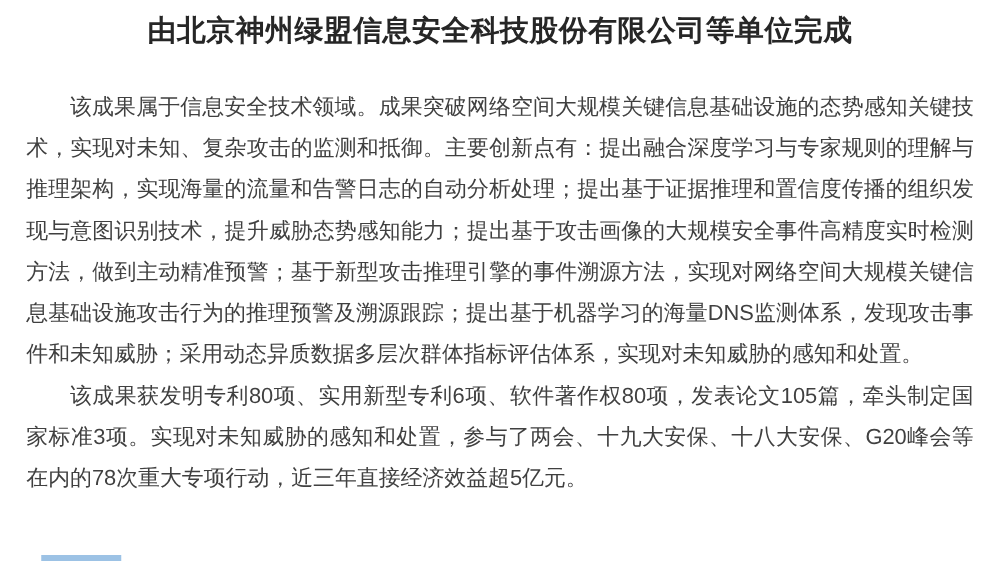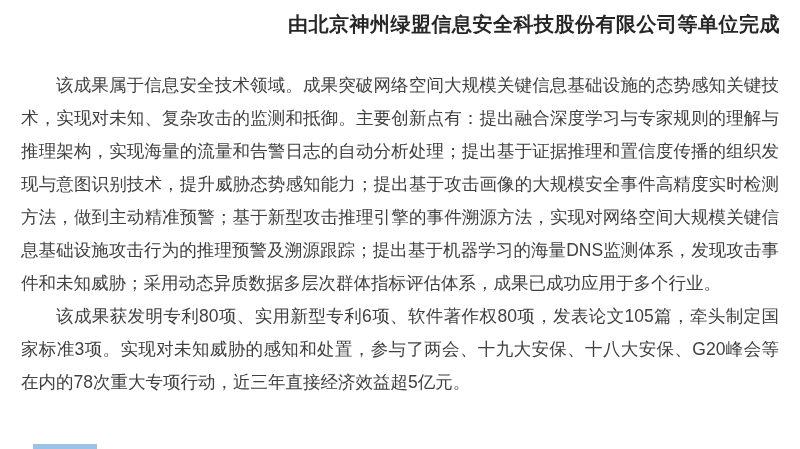--- a/index.html
+++ b/index.html
@@ -16,22 +16,22 @@
   }
   .doc {
     position: absolute;
     top: 0;
     left: 0;
     width: 800px;
     height: 449px;
   }
   .doc-title {
     margin: 15px 20px 0 20px;
-    text-align: right;
-    font-size: 20px;
+    text-align: center;
+    font-size: 23px;
     font-weight: bold;
     color: #262626;
     line-height: 18px;
     letter-spacing: 0.5px;
   }
   .doc-body {
     margin: 36px 21px 0 21px;
     font-size: 17.5px;
     line-height: 33px;
     color: #404040;
@@ -50,18 +50,18 @@
     height: 5px;
     background: #9cc2e5;
   }
 </style>
 </head>
 <body>
 
 <main class="doc">
   <h1 class="doc-title">由北京神州绿盟信息安全科技股份有限公司等单位完成</h1>
   <div class="doc-body">
-    <p>该成果属于信息安全技术领域。成果突破网络空间大规模关键信息基础设施的态势感知关键技术，实现对未知、复杂攻击的监测和抵御。主要创新点有：提出融合深度学习与专家规则的理解与推理架构，实现海量的流量和告警日志的自动分析处理；提出基于证据推理和置信度传播的组织发现与意图识别技术，提升威胁态势感知能力；提出基于攻击画像的大规模安全事件高精度实时检测方法，做到主动精准预警；基于新型攻击推理引擎的事件溯源方法，实现对网络空间大规模关键信息基础设施攻击行为的推理预警及溯源跟踪；提出基于机器学习的海量DNS监测体系，发现攻击事件和未知威胁；采用动态异质数据多层次群体指标评估体系，成果已成功应用于多个行业。</p>
+    <p>该成果属于信息安全技术领域。成果突破网络空间大规模关键信息基础设施的态势感知关键技术，实现对未知、复杂攻击的监测和抵御。主要创新点有：提出融合深度学习与专家规则的理解与推理架构，实现海量的流量和告警日志的自动分析处理；提出基于证据推理和置信度传播的组织发现与意图识别技术，提升威胁态势感知能力；提出基于攻击画像的大规模安全事件高精度实时检测方法，做到主动精准预警；基于新型攻击推理引擎的事件溯源方法，实现对网络空间大规模关键信息基础设施攻击行为的推理预警及溯源跟踪；提出基于机器学习的海量DNS监测体系，发现攻击事件和未知威胁；采用动态异质数据多层次群体指标评估体系，实现对未知威胁的感知和处置。</p>
     <p>该成果获发明专利80项、实用新型专利6项、软件著作权80项，发表论文105篇，牵头制定国家标准3项。实现对未知威胁的感知和处置，参与了两会、十九大安保、十八大安保、G20峰会等在内的78次重大专项行动，近三年直接经济效益超5亿元。</p>
   </div>
 </main>
 
 <div class="partial-blue"></div>
 
 </body></html>

